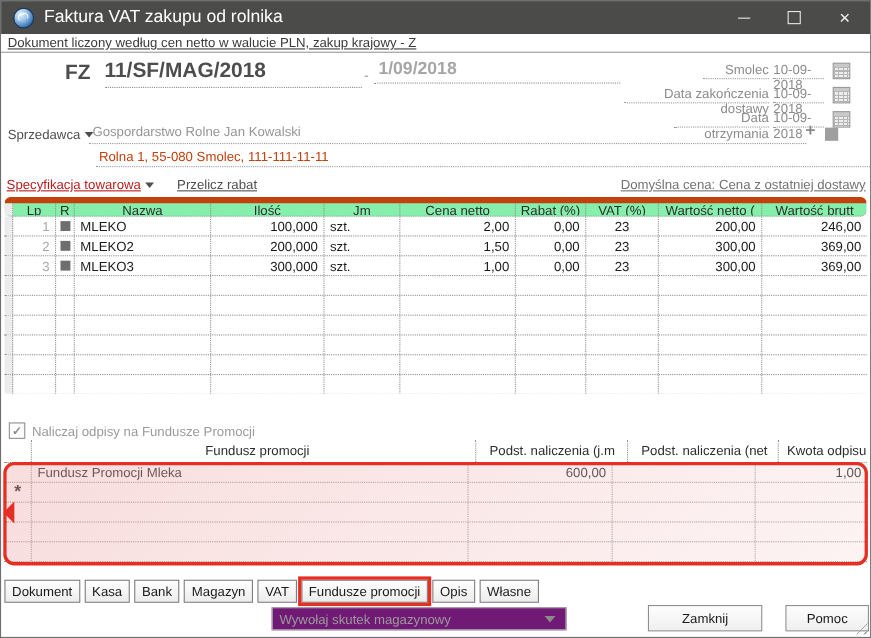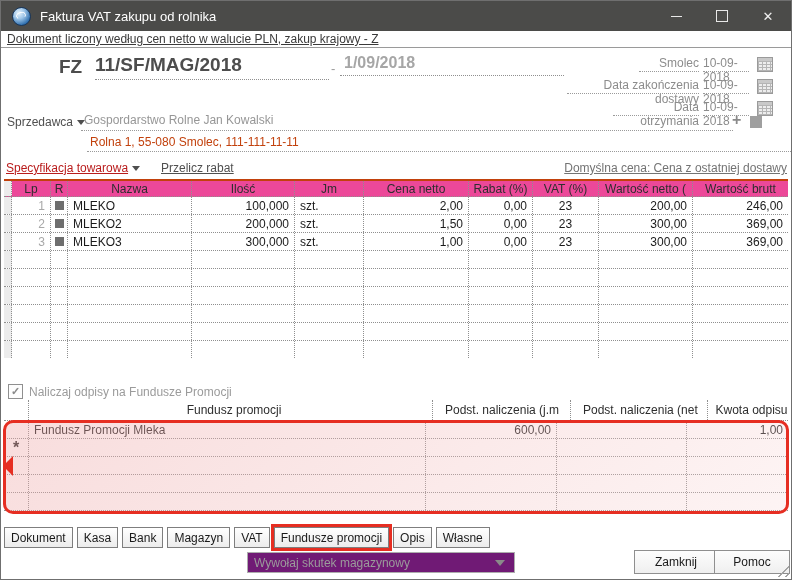--- a/index.html
+++ b/index.html
@@ -4,21 +4,21 @@
 <style>
   html,body{margin:0;padding:0;background:#d8d8d8;font-family:"Liberation Sans",sans-serif;}
   #window{position:relative;width:792px;height:580px;background:#fff;border:1px solid #6f6f6f;
           box-sizing:border-box;overflow:hidden;font-size:12px;color:#1a1a1a;}
   
   .titlebar{position:absolute;left:0;top:0;right:0;height:30px;background:#4b4b49;display:flex;align-items:center;}
   .app-icon{width:17px;height:17px;margin-left:11px;border-radius:50%;
             background:radial-gradient(circle at 35% 30%,#e8f4fd 0%,#9fc6e8 35%,#2f6fae 75%,#1d4f86 100%);
             border:1px solid #17365c;position:relative;}
   .app-icon::after{content:"";position:absolute;left:3px;top:4px;width:8px;height:5px;border:1.5px solid #fff;border-radius:50%;border-bottom-color:transparent;transform:rotate(-15deg);}
-  .title-text{color:#fff;font-size:13px;margin-left:9px;}
+  .title-text{color:#fff;font-size:16px;margin-left:9px;}
   .win-controls{margin-left:auto;display:flex;height:100%;}
   .win-btn{width:46px;height:100%;display:flex;align-items:center;justify-content:center;cursor:default;}
   .glyph-min{width:11px;height:1px;background:#e8e8e8;}
   .glyph-max{width:10px;height:10px;border:1px solid #e8e8e8;}
   .glyph-close{color:#f0f0f0;font-size:13px;line-height:1;}
   
   .infobar{position:absolute;left:0;top:30px;right:0;height:16px;background:#fff;border-bottom:1px solid #9a9a9a;
            display:flex;align-items:center;padding-left:6px;}
   .infobar a{color:#3a3a3a;text-decoration:underline;cursor:pointer;}
   
@@ -48,21 +48,21 @@
   .spec-link{position:absolute;left:5px;top:160px;color:#b91c1c;text-decoration:underline;cursor:pointer;}
   .recalc-link{position:absolute;left:160px;top:160px;color:#4f4f4f;text-decoration:underline;cursor:pointer;}
   .default-price{position:absolute;right:4px;top:160px;color:#737373;text-decoration:underline;cursor:pointer;}
   
   .t1{position:absolute;left:3px;right:3px;top:178px;height:179px;overflow:hidden;}
   .t1row{display:grid;grid-template-columns:8px 39px 17px 124px 103px 69px 105px 64px 66px 94px 1fr;
          height:18px;box-sizing:border-box;border-bottom:1px dotted #8f8f8f;}
   .t1row>div{box-sizing:border-box;border-right:1px dotted #8f8f8f;overflow:hidden;white-space:nowrap;
              display:flex;align-items:center;}
   .t1row>div:last-child{border-right:none;}
-  .t1head{background:#ec4899;border-top:2px solid #c2410c;color:#2e2e2e;}
+  .t1head{background:#86efac;border-top:6px solid #c2410c;color:#2e2e2e;border-radius:6px;}
   .t1head>div{justify-content:center;}
   .cell-sel{background:#ececec;}
   .al-r{justify-content:flex-end !important;padding-right:5px;}
   .al-l{justify-content:flex-start !important;padding-left:5px;}
   .al-c{justify-content:center !important;}
   .lp-num{color:#a8a8a8;}
   .row-sq{width:9px;height:9px;background:#6e6e6e;}
   
   .summary{position:absolute;left:3px;right:3px;top:357px;height:19px;background:#f0f0ef;
            border-top:1px solid #bdbdbd;border-bottom:1px solid #bdbdbd;display:flex;align-items:center;
@@ -93,21 +93,21 @@
        display:flex;align-items:center;color:#1a1a1a;cursor:pointer;box-sizing:border-box;white-space:nowrap;}
   .tab-hl{outline:3px solid #e62e22;}
   
   .dropdown{position:absolute;left:246px;top:551px;width:268px;height:21px;border:1px solid #adadad;background:#701a75;
             display:flex;align-items:center;box-sizing:border-box;cursor:pointer;}
   .dropdown .val{color:#9b9b9b;padding-left:6px;flex:1;overflow:hidden;white-space:nowrap;}
   .dd-caret{width:0;height:0;border-left:5px solid transparent;border-right:5px solid transparent;
             border-top:6px solid #8a8a8a;margin-right:9px;}
   .btn{position:absolute;top:549px;height:24px;border:1px solid #8f8f8f;background:linear-gradient(#fdfdfd,#efefef);
        display:flex;align-items:center;justify-content:center;color:#1a1a1a;box-sizing:border-box;cursor:pointer;}
-  .btn-zamknij{left:633px;width:84px;}
+  .btn-zamknij{left:588px;width:104px;}
   .btn-pomoc{left:713px;width:76px;}
   .grip{position:absolute;right:2px;bottom:2px;width:12px;height:12px;cursor:nwse-resize;
         background:repeating-linear-gradient(315deg,transparent 0 2px,#a3a3a3 2px 3px,transparent 3px 5px);
         clip-path:polygon(100% 0,100% 100%,0 100%);}
 </style>
 </head>
 <body>
 
 <div id="window">
 

